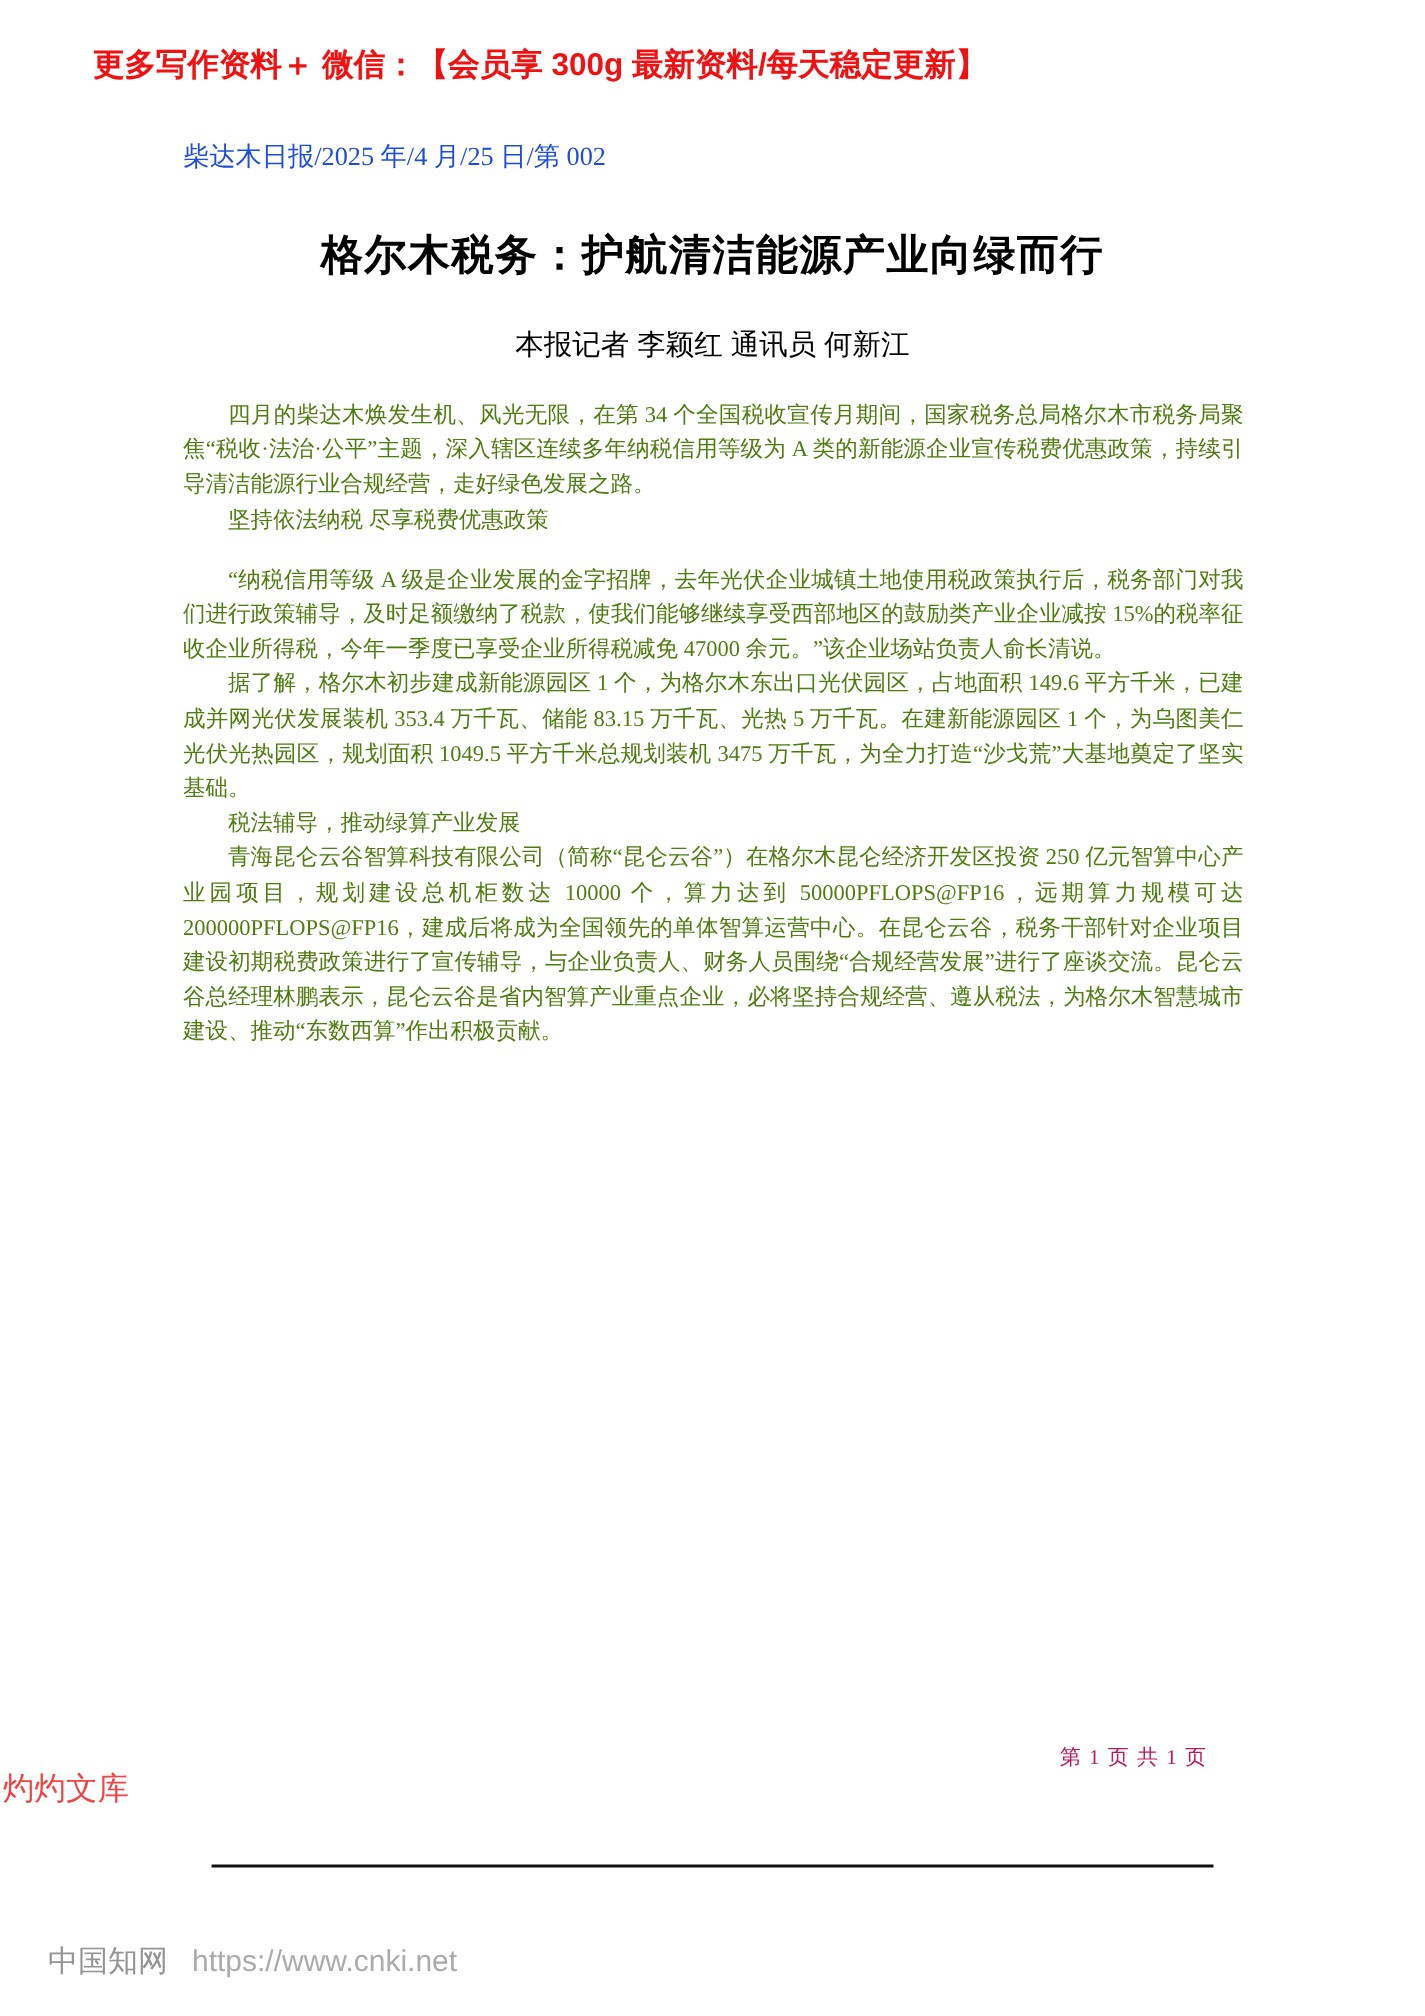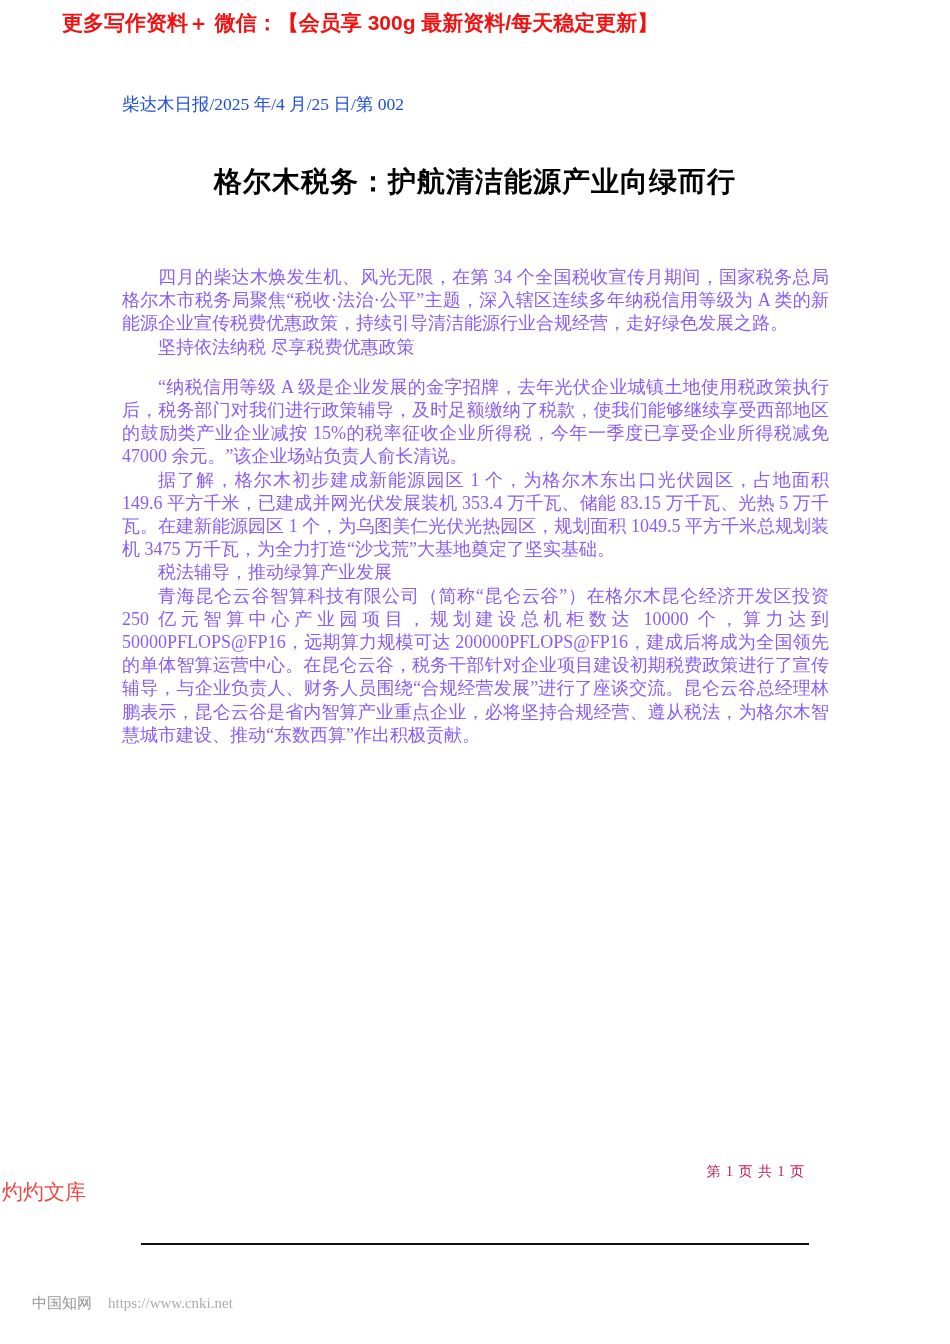--- a/index.html
+++ b/index.html
@@ -12,41 +12,41 @@
     width: 950px;
     height: 1344px;
     background: #ffffff;
     overflow: hidden;
     color: #000000;
     font-family: "Liberation Serif", "DejaVu Serif", serif;
   }
   .ad-banner {
     position: absolute;
     left: 62px;
-    top: 8px;
+    top: 29px;
     font-family: "Liberation Sans", "DejaVu Sans", sans-serif;
     font-weight: 700;
     font-size: 21px;
     line-height: 30px;
     color: #f01212;
     white-space: nowrap;
   }
   .masthead {
     position: absolute;
     left: 122px;
     top: 92px;
     font-size: 17.5px;
     line-height: 25px;
     color: #1d4ed8;
   }
   .title {
     position: absolute;
     left: 0;
     right: 0;
-    top: 163px;
+    top: 151px;
     margin: 0;
     text-align: center;
     font-family: "Liberation Sans", "DejaVu Sans", sans-serif;
     font-weight: 700;
     font-size: 28px;
     letter-spacing: 1px;
     color: #000000;
   }
   .byline {
     position: absolute;
@@ -56,24 +56,24 @@
     text-align: center;
     font-family: "Liberation Sans", "DejaVu Sans", sans-serif;
     font-size: 19px;
     color: #000000;
   }
   .article-body {
     position: absolute;
     left: 122px;
     top: 266px;
     width: 707px;
-    font-size: 18px;
+    font-size: 15px;
     line-height: 23.2px;
     text-align: justify;
-    color: #8b5cf6;
+    color: #4d7c0f;
   }
   .para {
     margin: 0;
     text-indent: 2em;
   }
   .para.gap-above {
     margin-top: 17px;
   }
   .page-indicator {
     position: absolute;
@@ -96,22 +96,22 @@
     left: 141px;
     top: 1243px;
     width: 668px;
     height: 2px;
     background: #111111;
   }
   .cnki-footer {
     position: absolute;
     left: 32px;
     top: 1294px;
-    font-family: Liberation Serif, serif;
-    font-size: 15px;
+    font-family: Liberation Sans, sans-serif;
+    font-size: 20px;
     color: #999999;
     white-space: nowrap;
   }
   .cnki-footer .brand {
     color: #949494;
   }
   .cnki-footer .url {
     margin-left: 16px;
     color: #ababab;
   }
@@ -122,20 +122,21 @@
 <div class="page">
 
   <div class="ad-banner">更多写作资料＋ 微信：【会员享 300g 最新资料/每天稳定更新】</div>
 
   <div class="masthead">
     <div>柴达木日报/2025 年/4 月/25 日/第 002</div>
   </div>
 
   <h1 class="title">格尔木税务：护航清洁能源产业向绿而行</h1>
 
+  <div class="byline">本报记者 李颖红  通讯员 何新江</div>
 
   <div class="article-body">
     <p class="para">四月的柴达木焕发生机、风光无限，在第 34 个全国税收宣传月期间，国家税务总局格尔木市税务局聚焦“税收·法治·公平”主题，深入辖区连续多年纳税信用等级为 A 类的新能源企业宣传税费优惠政策，持续引导清洁能源行业合规经营，走好绿色发展之路。</p>
     <p class="para">坚持依法纳税 尽享税费优惠政策</p>
     <p class="para gap-above">“纳税信用等级 A 级是企业发展的金字招牌，去年光伏企业城镇土地使用税政策执行后，税务部门对我们进行政策辅导，及时足额缴纳了税款，使我们能够继续享受西部地区的鼓励类产业企业减按 15%的税率征收企业所得税，今年一季度已享受企业所得税减免 47000 余元。”该企业场站负责人俞长清说。</p>
     <p class="para">据了解，格尔木初步建成新能源园区 1 个，为格尔木东出口光伏园区，占地面积 149.6 平方千米，已建成并网光伏发展装机 353.4 万千瓦、储能 83.15 万千瓦、光热 5 万千瓦。在建新能源园区 1 个，为乌图美仁光伏光热园区，规划面积 1049.5 平方千米总规划装机 3475 万千瓦，为全力打造“沙戈荒”大基地奠定了坚实基础。</p>
     <p class="para">税法辅导，推动绿算产业发展</p>
     <p class="para">青海昆仑云谷智算科技有限公司（简称“昆仑云谷”）在格尔木昆仑经济开发区投资 250 亿元智算中心产业园项目，规划建设总机柜数达 10000 个，算力达到 50000PFLOPS@FP16，远期算力规模可达 200000PFLOPS@FP16，建成后将成为全国领先的单体智算运营中心。在昆仑云谷，税务干部针对企业项目建设初期税费政策进行了宣传辅导，与企业负责人、财务人员围绕“合规经营发展”进行了座谈交流。昆仑云谷总经理林鹏表示，昆仑云谷是省内智算产业重点企业，必将坚持合规经营、遵从税法，为格尔木智慧城市建设、推动“东数西算”作出积极贡献。</p>
   </div>
 

